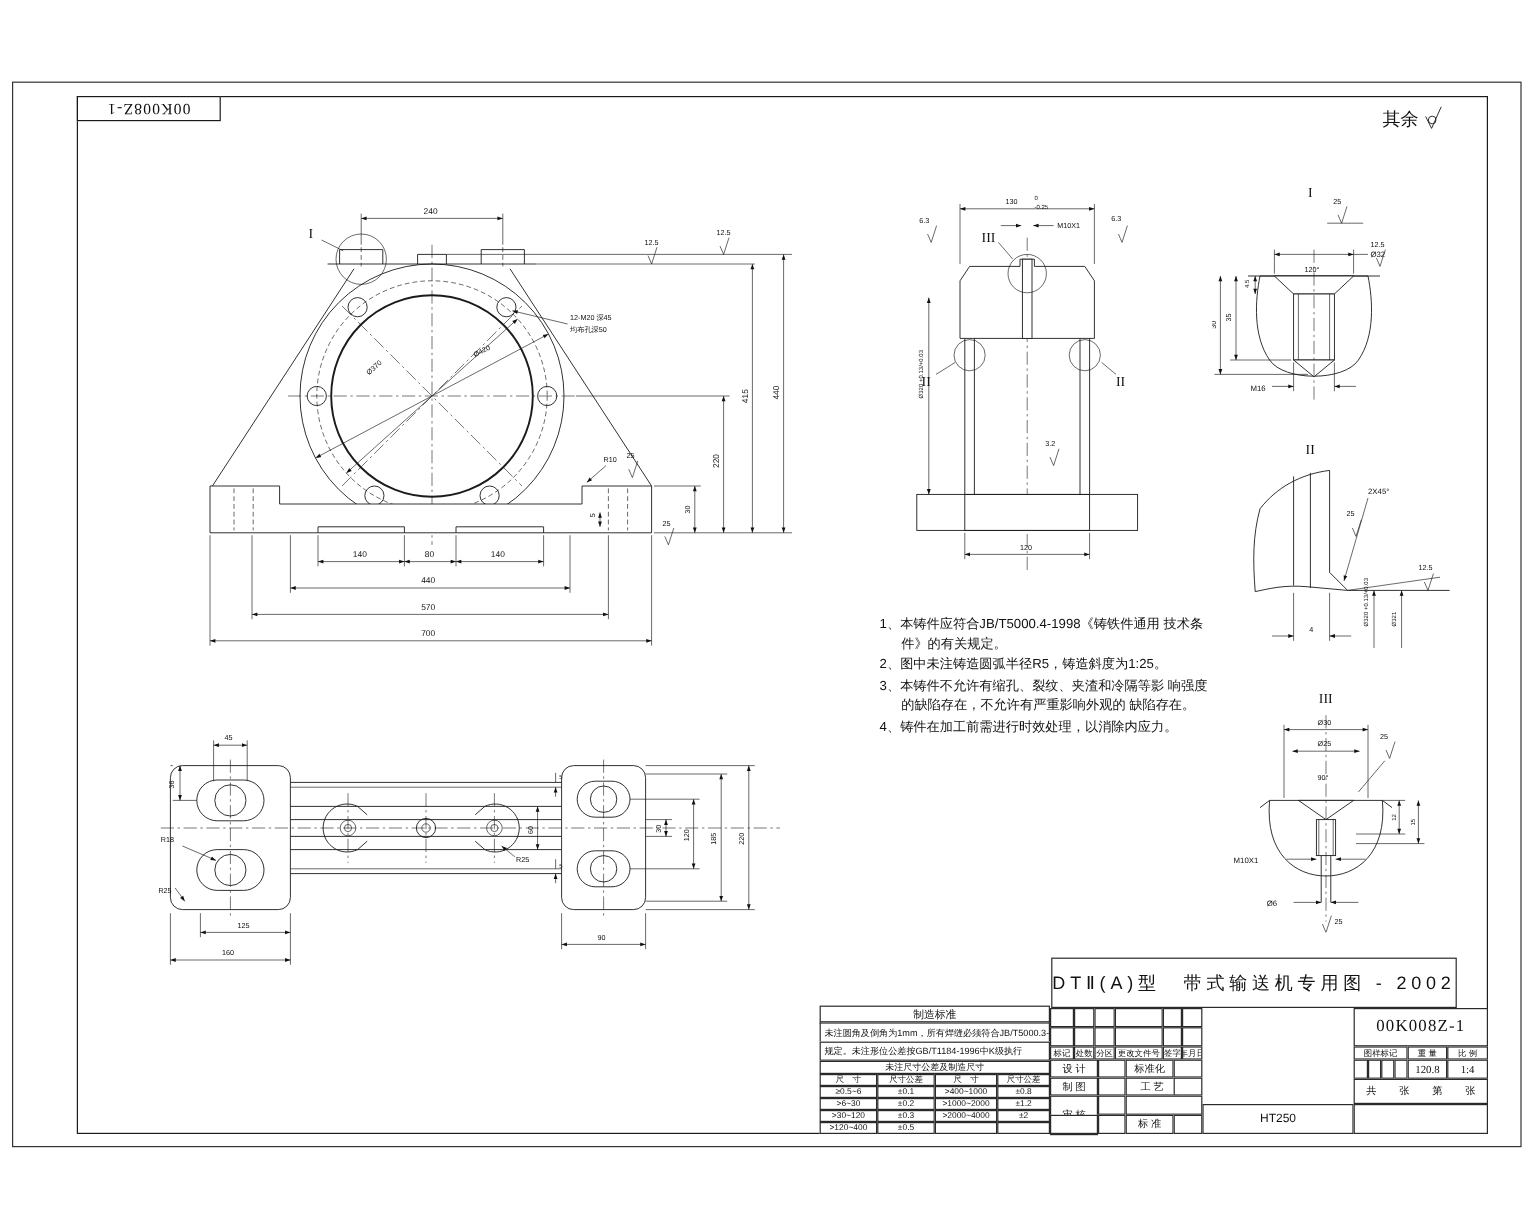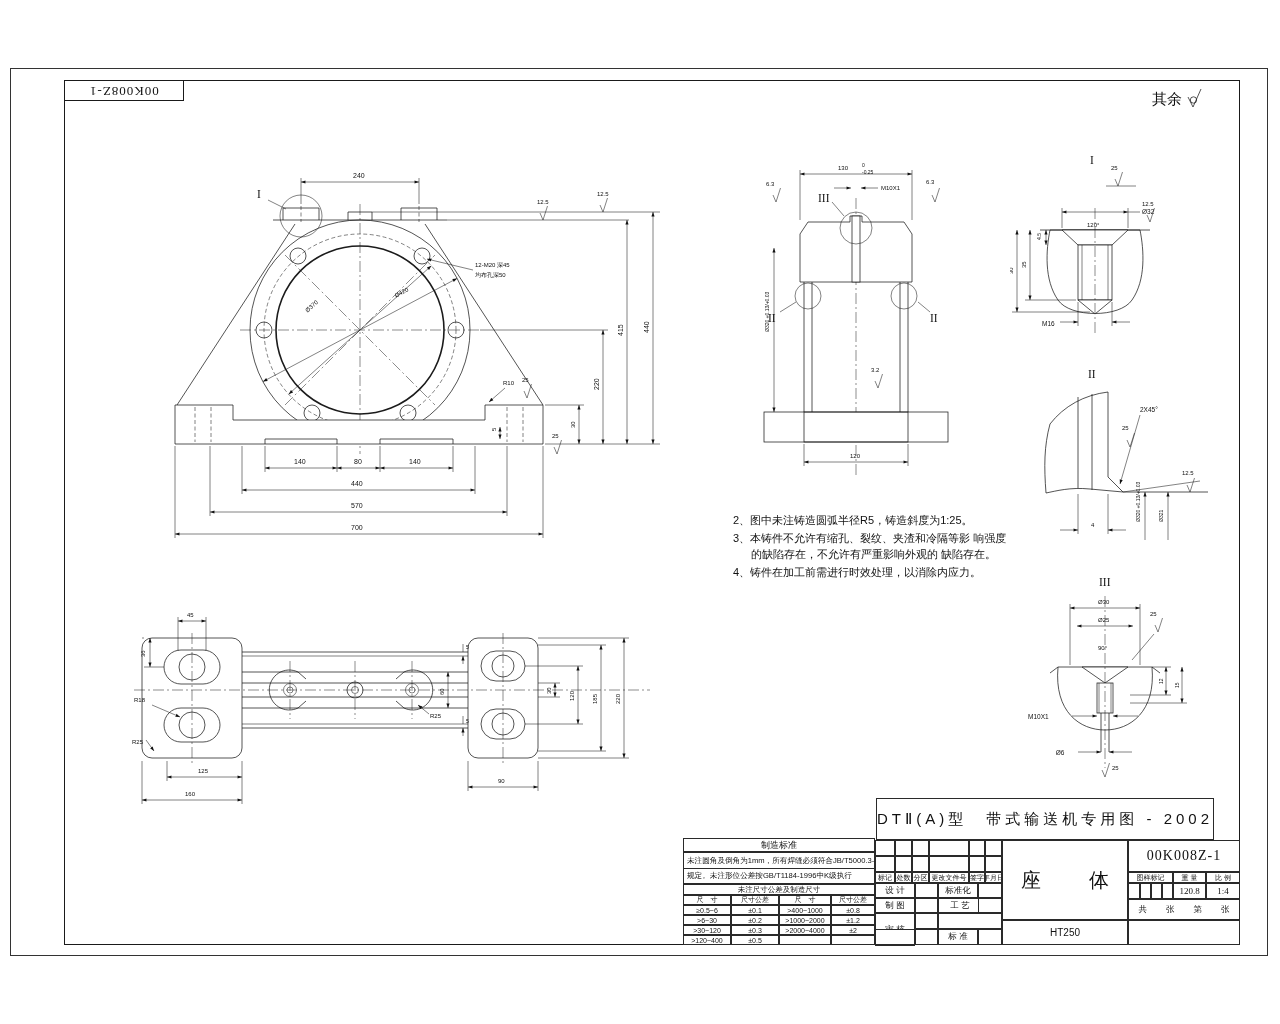--- a/index.html
+++ b/index.html
@@ -376,20 +376,21 @@
       <path class="dim" d="M118,144 H93" marker-end="url(#aC)"></path>
       <text class="t65" x="40" y="183" text-anchor="middle">Ø6</text>
       <path class="dim" d="M58,180 H81" marker-end="url(#aC)"></path>
       <path class="dim" d="M112,180 H89" marker-end="url(#aC)"></path>
       <path class="dim" d="M82,198 L85,205 L89.5,191"></path>
       <text class="t6" x="92" y="198">25</text>
     </g>
   </svg>
 
   <div class="abs tech">
+    <div class="it">1、本铸件应符合JB/T5000.4-1998《铸铁件通用 技术条件》的有关规定。</div>
     <div class="it">2、图中未注铸造圆弧半径R5，铸造斜度为1:25。</div>
     <div class="it">3、本铸件不允许有缩孔、裂纹、夹渣和冷隔等影 响强度的缺陷存在，不允许有严重影响外观的 缺陷存在。</div>
     <div class="it">4、铸件在加工前需进行时效处理，以消除内应力。</div>
   </div>
 
   <div class="abs" style="left:683px;top:838px;width:192px;height:79px">
     <div class="c" style="left:0;top:0;width:192px;height:14px;font-size:9px">制造标准</div>
     <div class="c mfg-txt" style="left:0;top:14px;width:192px;height:16px;border-bottom:none">未注圆角及倒角为1mm，所有焊缝必须符合JB/T5000.3-1998</div>
     <div class="c mfg-txt" style="left:0;top:30px;width:192px;height:16px">规定。未注形位公差按GB/T1184-1996中K级执行</div>
     <div class="c" style="left:0;top:46px;width:192px;height:11px;font-size:7.5px">未注尺寸公差及制造尺寸</div>
@@ -447,21 +448,20 @@
     <div class="c" style="left:63px;top:100px;width:44px;height:15px">工 艺</div>
     <div class="c" style="left:103px;top:100px;width:24px;height:15px"></div>
     <div class="c" style="left:0;top:115px;width:40px;height:33px">审 核</div>
     <div class="c" style="left:40px;top:115px;width:23px;height:16px"></div>
     <div class="c" style="left:63px;top:115px;width:64px;height:16px"></div>
     <div class="c" style="left:0;top:131px;width:40px;height:16px"></div>
     <div class="c" style="left:40px;top:131px;width:23px;height:16px"></div>
     <div class="c" style="left:63px;top:131px;width:40px;height:16px">标 准</div>
     <div class="c" style="left:103px;top:131px;width:24px;height:16px"></div>
 
-    <div class="c part" style="left:127px;top:42px;width:126px;height:80px">座　体</div>
     <div class="c" style="left:127px;top:122px;width:126px;height:25px;font-size:10px">HT250</div>
 
     <div class="c code" style="left:253px;top:42px;width:112px;height:32px">00K008Z-1</div>
     <div class="c" style="left:253px;top:74px;width:45px;height:11px;font-size:7px">图样标记</div>
     <div class="c" style="left:298px;top:74px;width:33px;height:11px;font-size:7px">重 量</div>
     <div class="c" style="left:331px;top:74px;width:34px;height:11px;font-size:7px">比 例</div>
     <div class="c" style="left:253px;top:85px;width:12px;height:16px"></div>
     <div class="c" style="left:265px;top:85px;width:11px;height:16px"></div>
     <div class="c" style="left:276px;top:85px;width:11px;height:16px"></div>
     <div class="c" style="left:287px;top:85px;width:11px;height:16px"></div>

